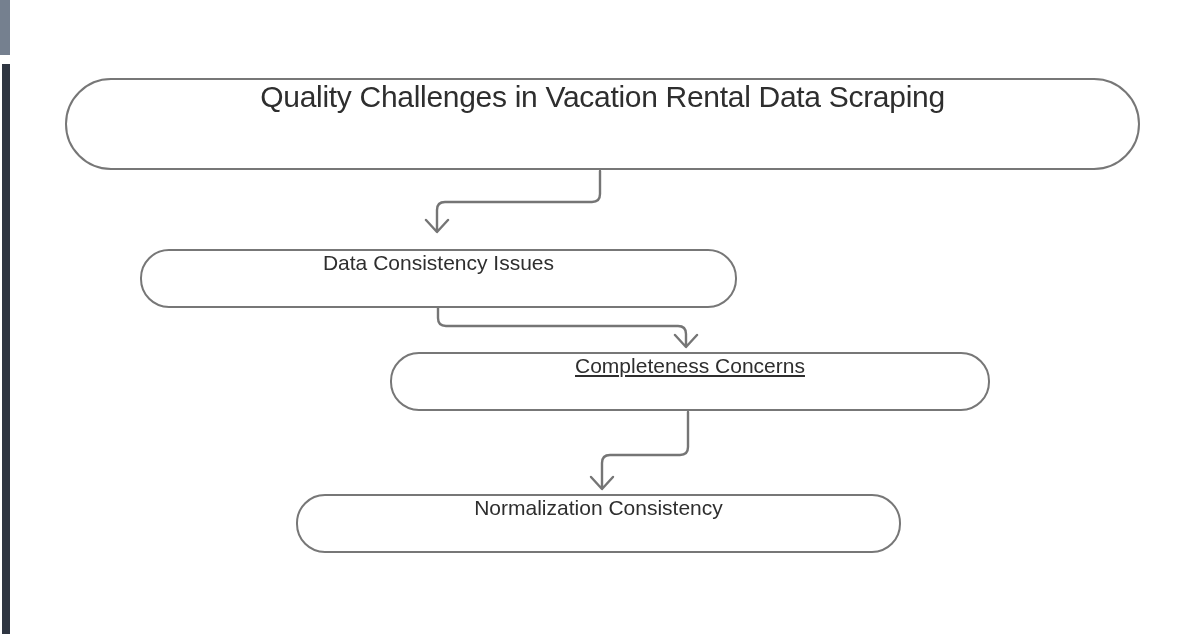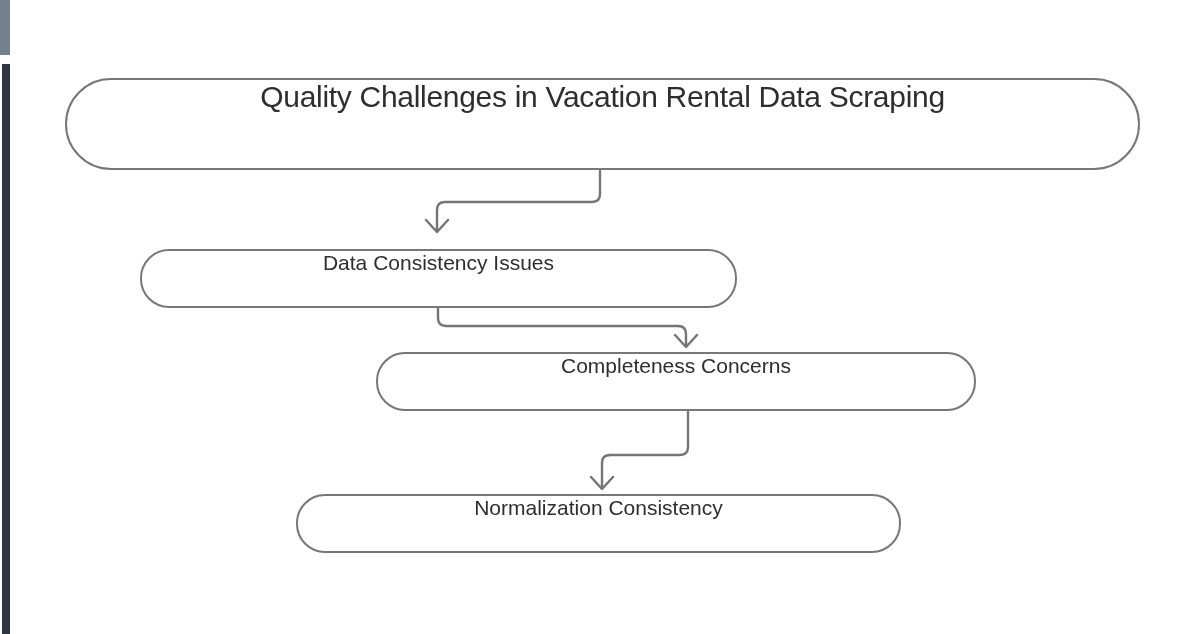--- a/index.html
+++ b/index.html
@@ -27,21 +27,21 @@
     z-index: 2;
   }
   #node-title {
     left: 65px; top: 78px; width: 1075px; height: 92px;
     border-radius: 46px;
     font-size: 30px;
     letter-spacing: -0.3px;
   }
   .node-small { height: 59px; border-radius: 29px; font-size: 21px; }
   #node-consistency  { left: 140px; top: 239px; width: 597px; margin-top: 10px; }
-  #node-completeness { left: 376px; top: 352px; width: 600px; }
+  #node-completeness { left: 390px; top: 352px; width: 600px; text-decoration: underline; }
   #node-normalization{ left: 296px; top: 494px; width: 605px; }
 
   #edges-layer {
     position: absolute; left: 0; top: 0;
     width: 1202px; height: 634px;
     z-index: 1;
     pointer-events: none;
   }
   .edge {
     fill: none;

